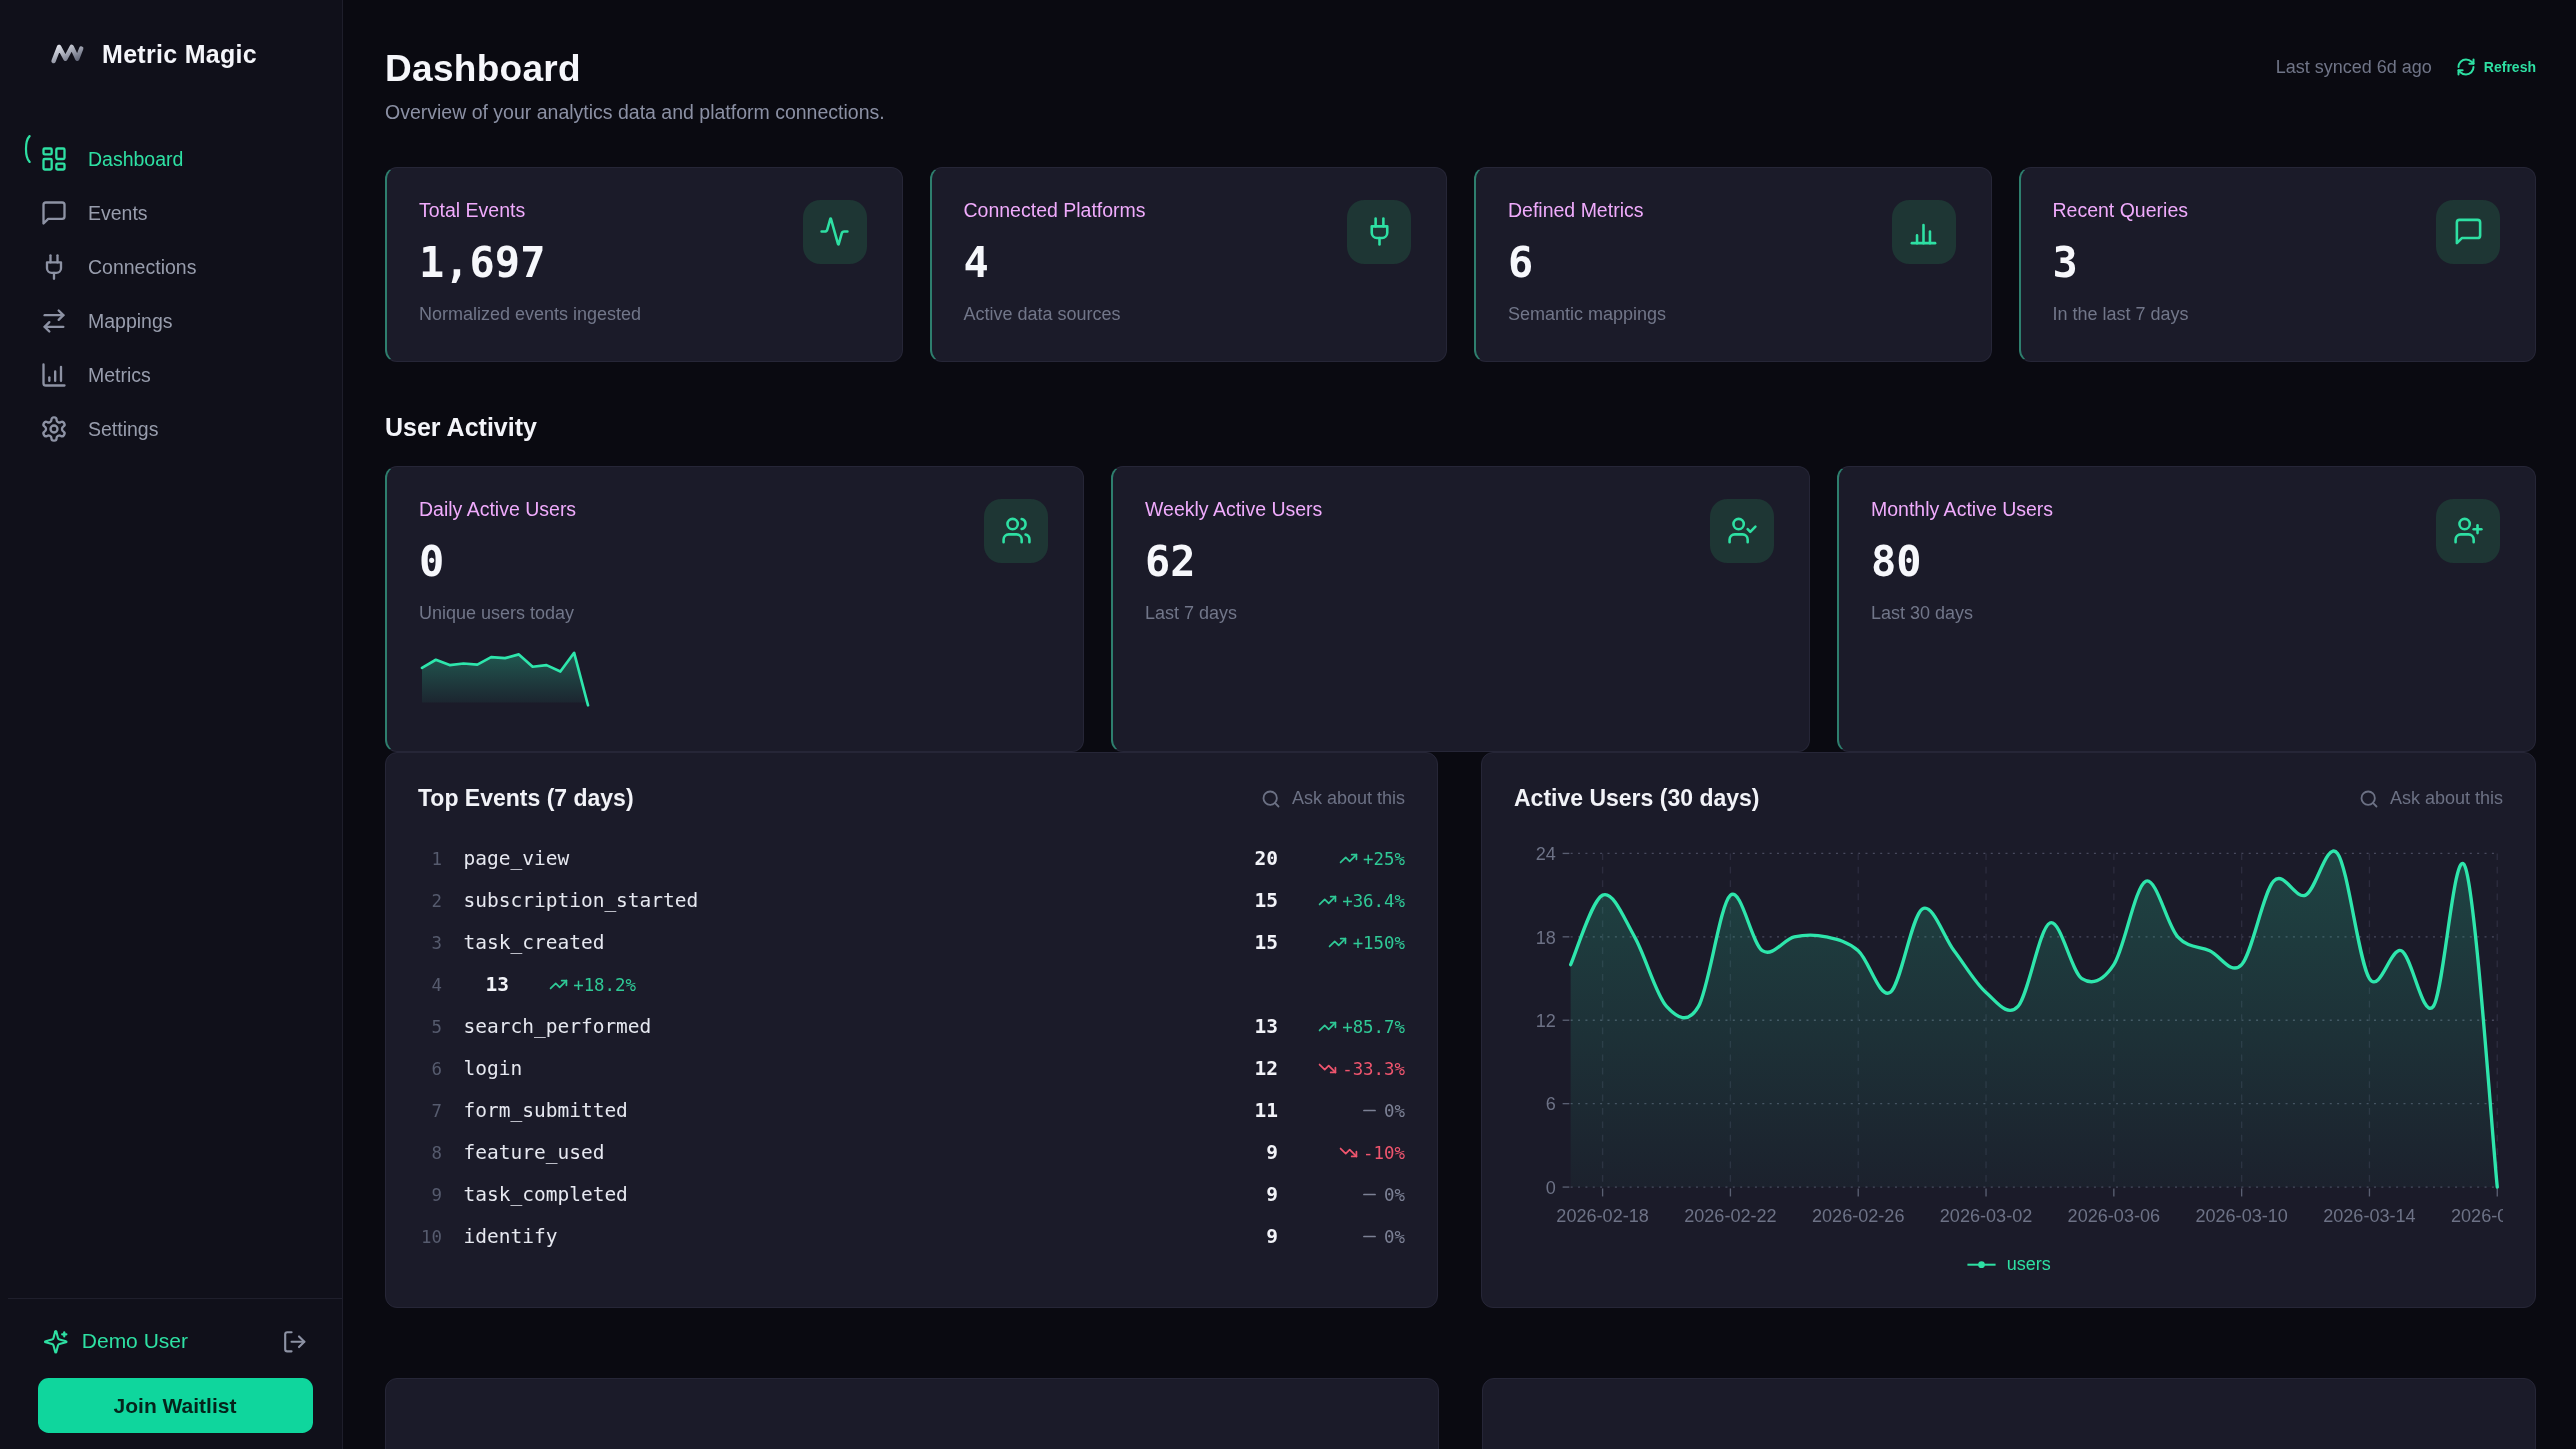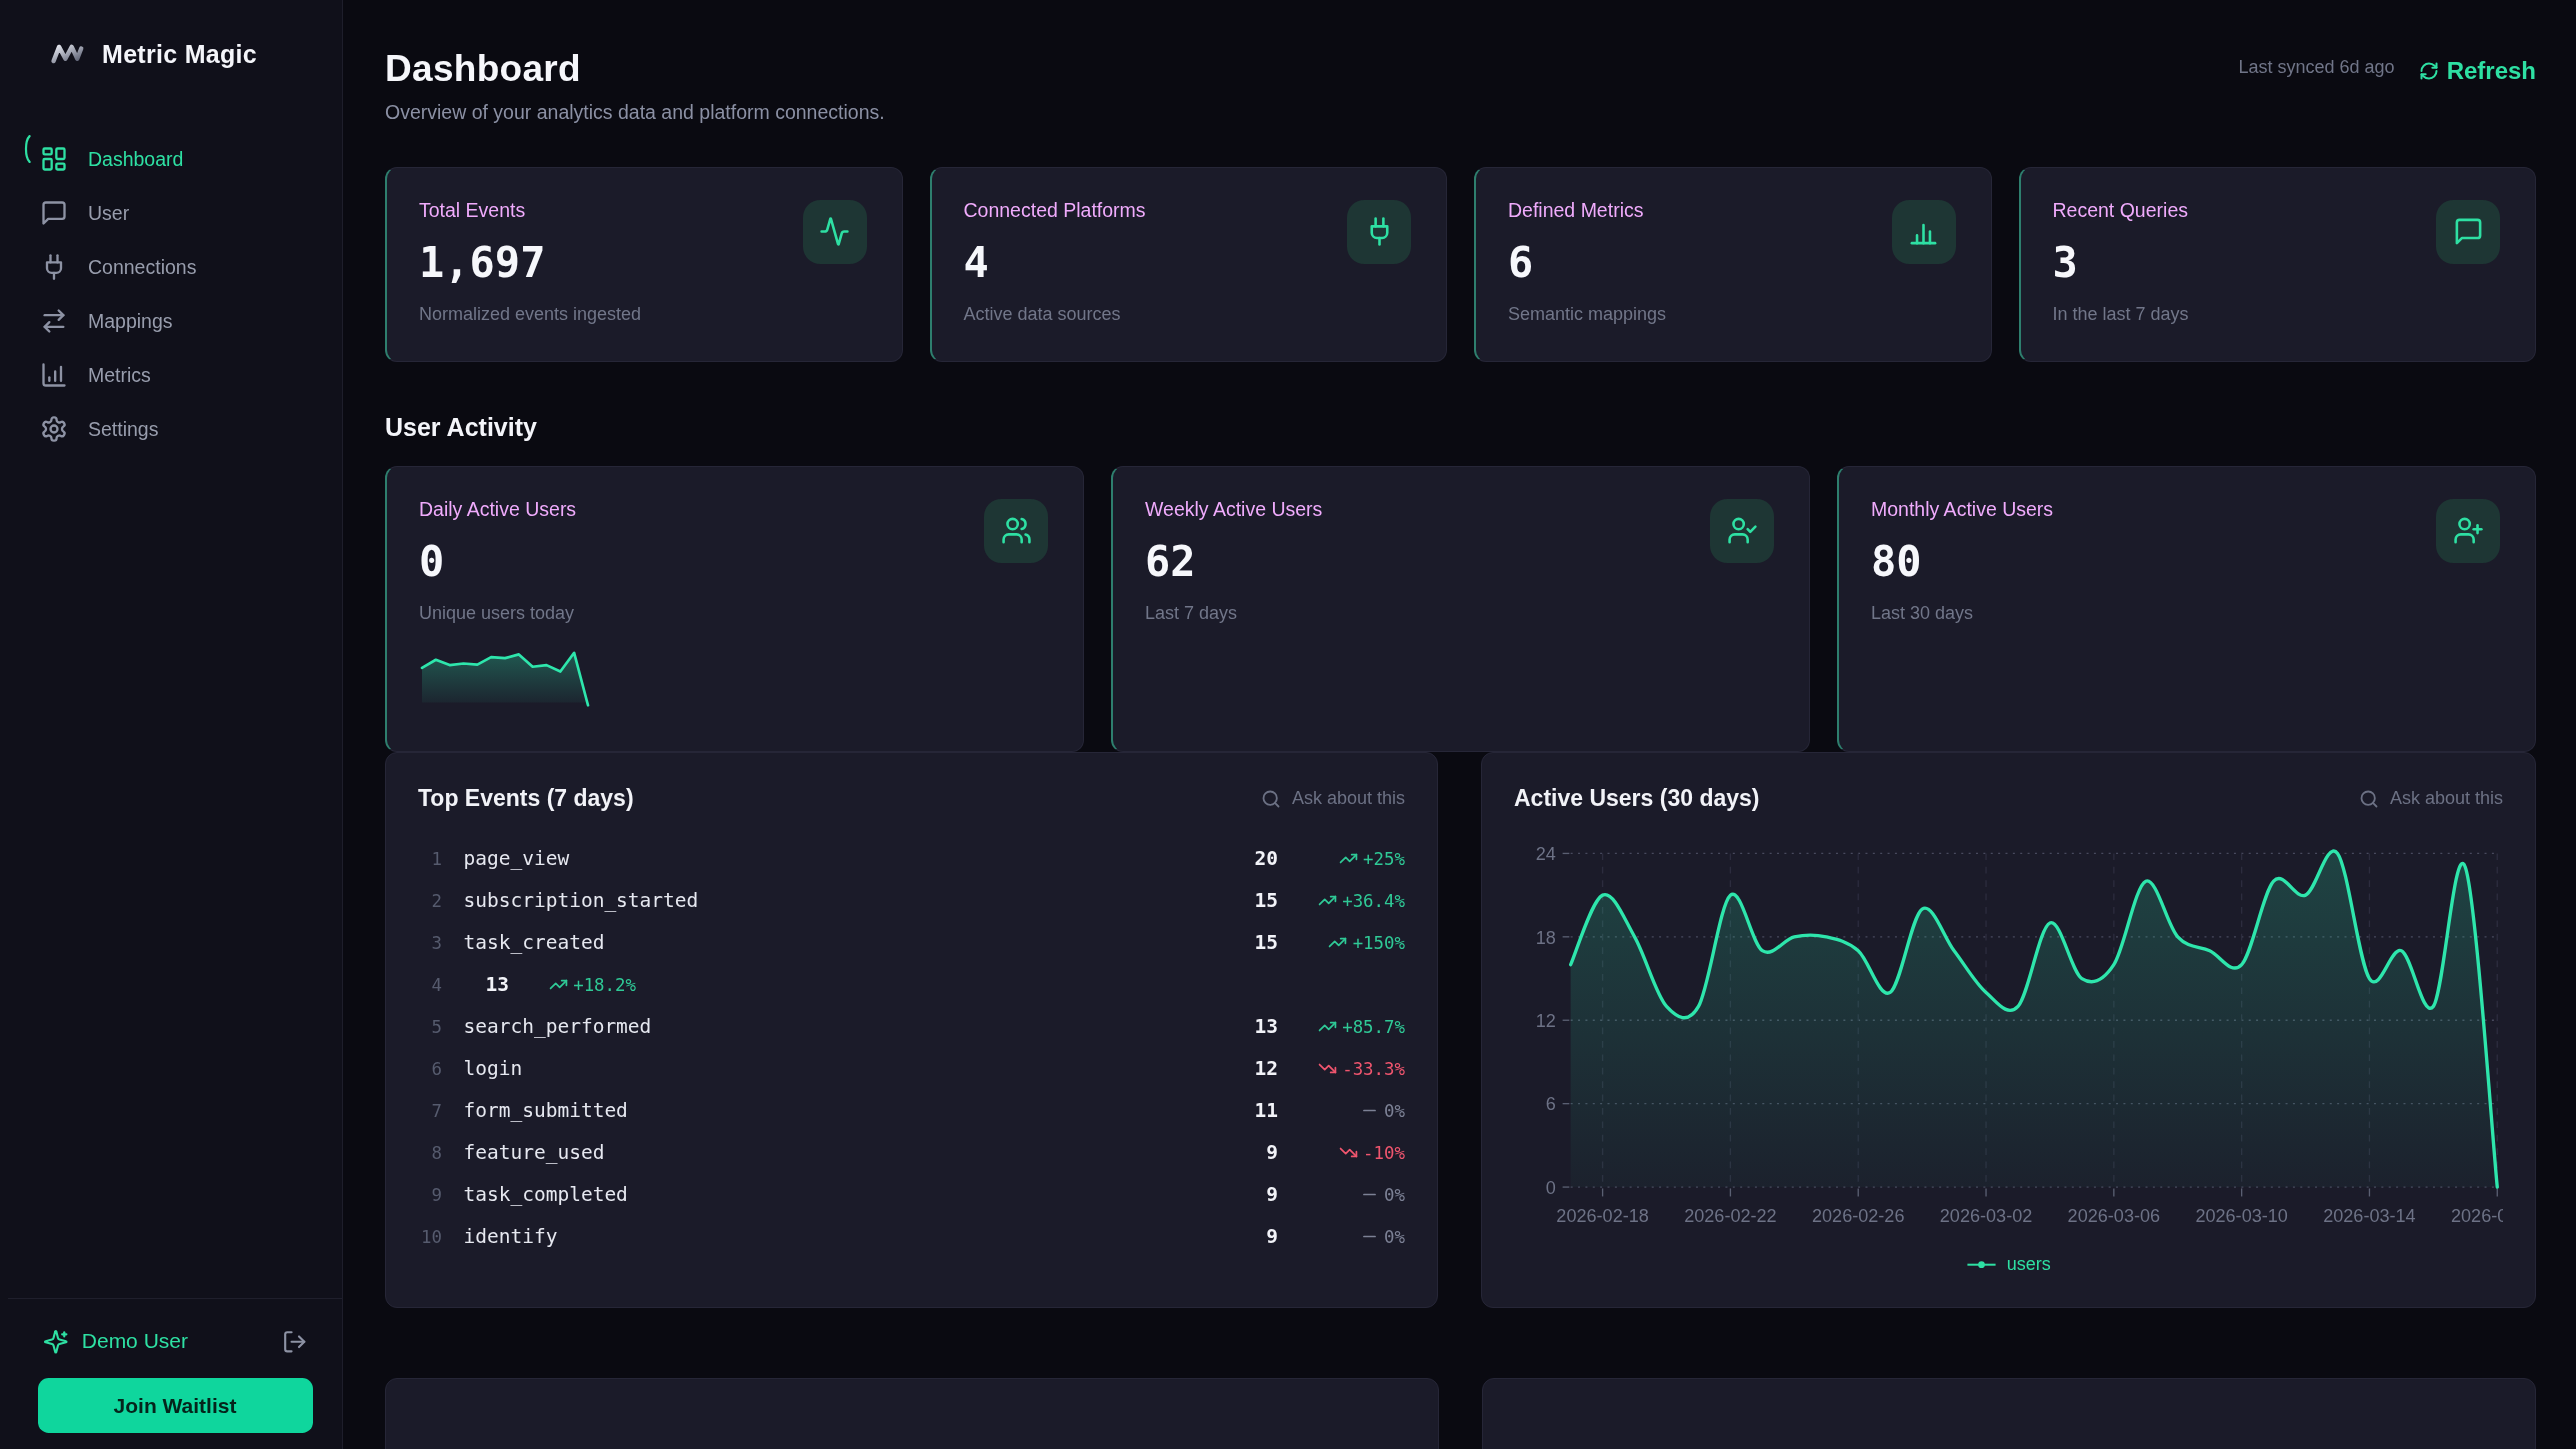--- a/index.html
+++ b/index.html
@@ -46,21 +46,21 @@
   }
 
   
   .main { flex:1; padding:48px 40px 0 42px; }
   .page-header { display:flex; justify-content:space-between; align-items:flex-start; }
   .page-title { font-size:37px; font-weight:bold; color:#f6f7fb; letter-spacing:0.3px; }
   .page-subtitle { margin-top:10.7px; font-size:19.5px; color:#8b90a4; }
   .sync-row { display:flex; align-items:flex-start; gap:24px; margin-top:9.4px; }
   .sync-text { font-size:18px; color:#707588; }
   .refresh-btn { display:flex; align-items:center; gap:8px; background:none; border:none; cursor:pointer;
-    color:#2ee0a3; font-size:24px; font-weight:bold; font-family:"Liberation Sans", sans-serif; }
+    color:#2ee0a3; font-size:14px; font-weight:bold; font-family:"Liberation Sans", sans-serif; }
   .refresh-btn svg { width:20px; height:20px; stroke:#2ee0a3; fill:none; stroke-width:2.4; stroke-linecap:round; stroke-linejoin:round; }
 
   
   .stats-grid { display:grid; grid-template-columns:repeat(4,1fr); gap:27px; margin-top:43px; }
   .card {
     position:relative; background:#1b1b29; border:1.3px solid #262637;
     border-left:2.7px solid rgba(62,210,167,.55); border-radius:12px; padding:31px 32px;
   }
   .stat-card { min-height:195px; }
   .card-label { font-size:19.5px; color:#f0abfc; }
@@ -139,21 +139,21 @@
           <rect x="3" y="12" width="7" height="9" rx="1"></rect>
           <rect x="14" y="3" width="7" height="9" rx="1"></rect>
           <rect x="14" y="16" width="7" height="5" rx="1"></rect>
         </svg>
       <span>Dashboard</span>
     </a>
     <a class="nav-item">
       <svg viewBox="0 0 24 24">
           <path d="M21 15a2 2 0 0 1-2 2H7l-4 4V5a2 2 0 0 1 2-2h14a2 2 0 0 1 2 2z"></path>
         </svg>
-      <span>User</span>
+      <span>Events</span>
     </a>
     <a class="nav-item">
       <svg viewBox="0 0 24 24">
           <path d="M12 22v-5"></path>
           <path d="M9 8V2"></path>
           <path d="M15 8V2"></path>
           <path d="M18 8v5a4 4 0 0 1-4 4h-4a4 4 0 0 1-4-4V8Z"></path>
         </svg>
       <span>Connections</span>
     </a>

